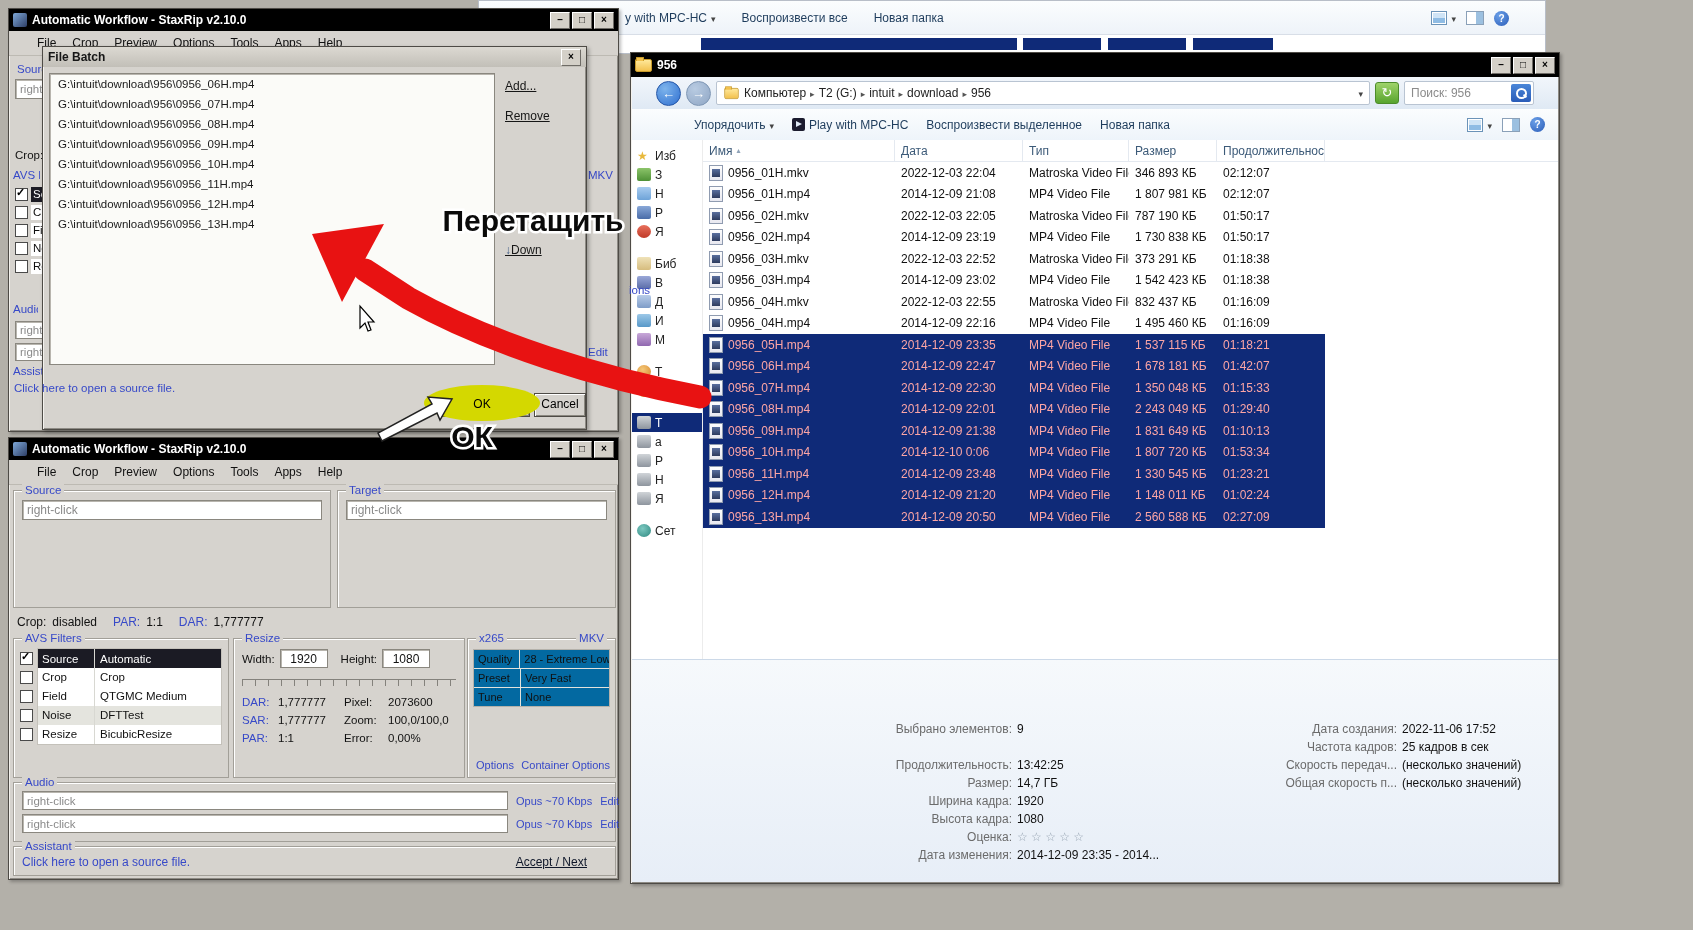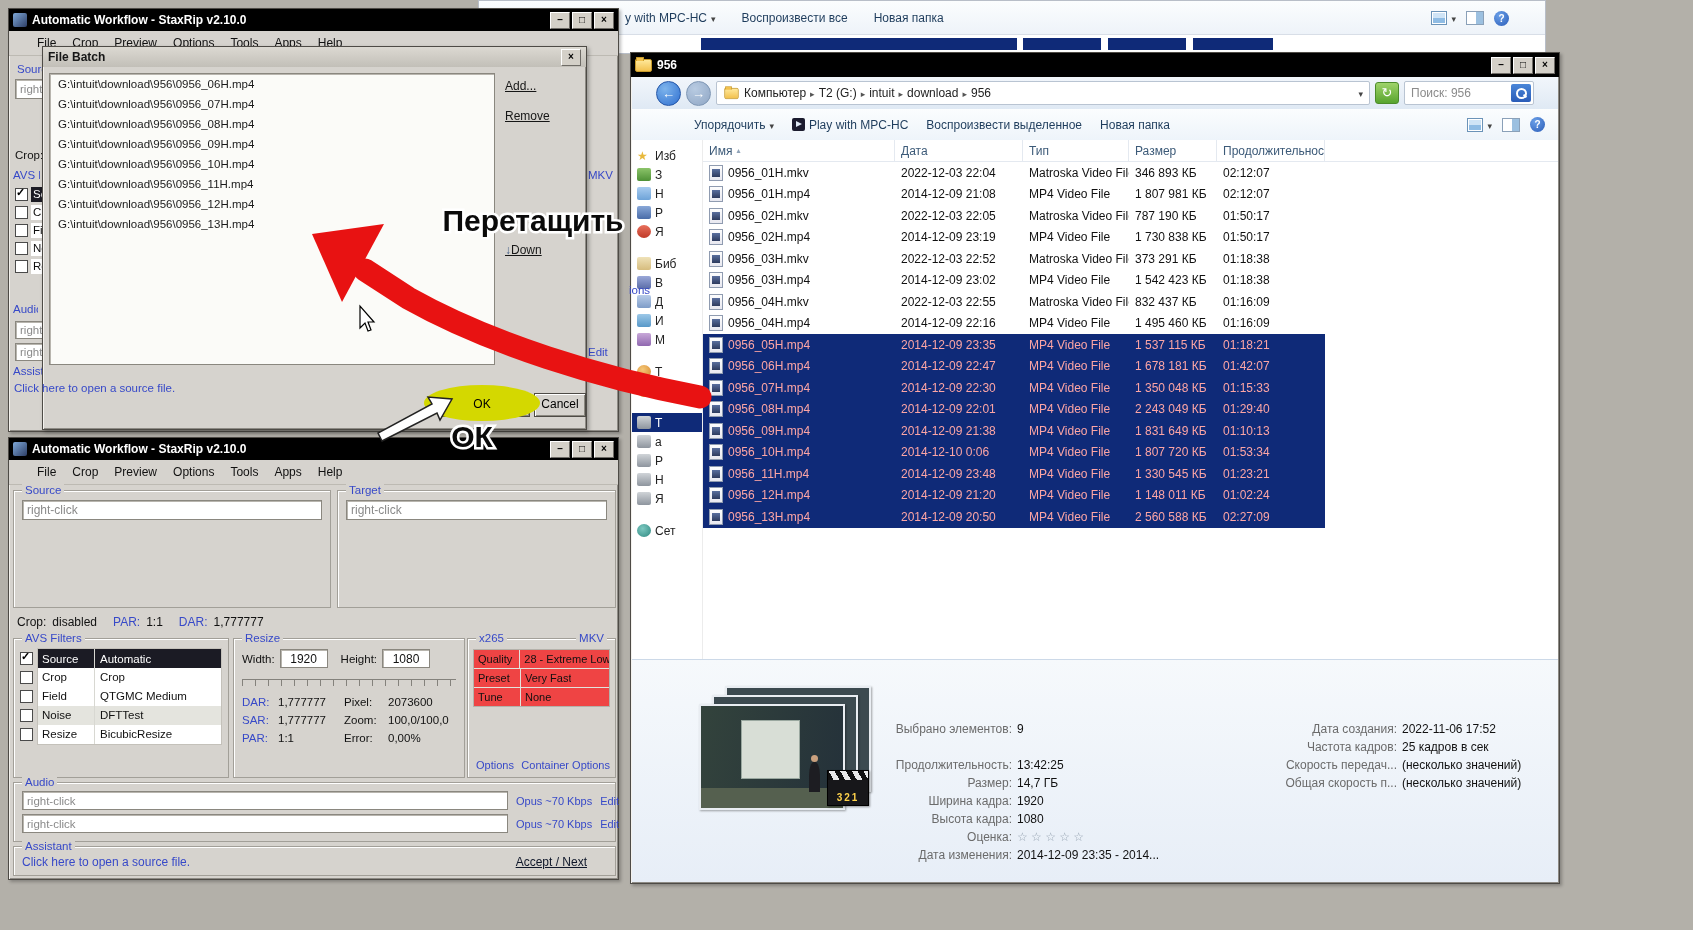--- a/index.html
+++ b/index.html
@@ -54,21 +54,21 @@
   #crop-line{display:flex;gap:6px;align-items:center;font-size:12px;}
   #crop-line .pl{margin-left:10px;}
   #crop-line .pl:first-child{margin-left:0;}
   #crop-line .pv{color:#111;}
 
   .numbox{width:46px;height:17px;background:#fff;border:1px solid #8a877f;box-shadow:inset 1px 1px 0 #b8b5ae;
           font:12px "Liberation Sans",sans-serif;text-align:center;color:#111;padding:0;}
   .ruler{position:absolute;height:6px;border-top:1px solid #84827c;
          background:repeating-linear-gradient(90deg,#84827c 0 1px,transparent 1px 13px);}
 
-  .x-box{position:absolute;background:#ef4444;border:1px solid #b4b1aa;font-size:11px;}
+  .x-box{position:absolute;background:#0369a1;border:1px solid #b4b1aa;font-size:11px;}
   .x-row{display:flex;height:18px;align-items:center;border-bottom:1px solid #e2e2dc;}
   .x-row:last-child{border-bottom:none;}
   .x-name{width:42px;padding-left:4px;border-right:1px solid #e2e2dc;height:100%;display:flex;align-items:center;}
   .x-val{padding-left:4px;white-space:nowrap;overflow:hidden;}
 
   .a-row{display:flex;align-items:center;height:17px;margin:0 0 6px 8px;font-size:11px;}
   .a-tb{width:476px;height:17px;flex:none;font-size:11.5px;}
   .a-row .link{margin-left:8px;white-space:nowrap;}
 
   
@@ -551,32 +551,20 @@
               </div>
               <div class="cell" style="width: 128px;">2014-12-09 20:50</div>
               <div class="cell" style="width: 106px;">MP4 Video File</div>
               <div class="cell" style="width: 88px;">2 560 588 КБ</div>
               <div class="cell" style="width: 108px;">02:27:09</div>
             </div>
           </div>
       </div>
     </div>
     <div class="details">
-      <div class="thumbstack">
-        <div class="tlayer l3"></div>
-        <div class="tlayer l2"></div>
-        <div class="tlayer l1">
-          <div class="board"></div>
-          <div class="floor"></div>
-          <div class="person"></div>
-        </div>
-        <div class="clapper">
-          <span class="clapnum">321</span>
-        </div>
-      </div>
       <div class="dline" style="position:absolute;left:180px;top:60px;">
         <span class="dlab">Выбрано элементов:</span>
         <span class="dval">9</span>
       </div>
       <div id="dcol1" style="position:absolute;left:180px;top:96px;">
           <div class="dline">
             <span class="dlab">Продолжительность:</span>
             <span class="dval">13:42:25</span>
           </div>
           <div class="dline">

